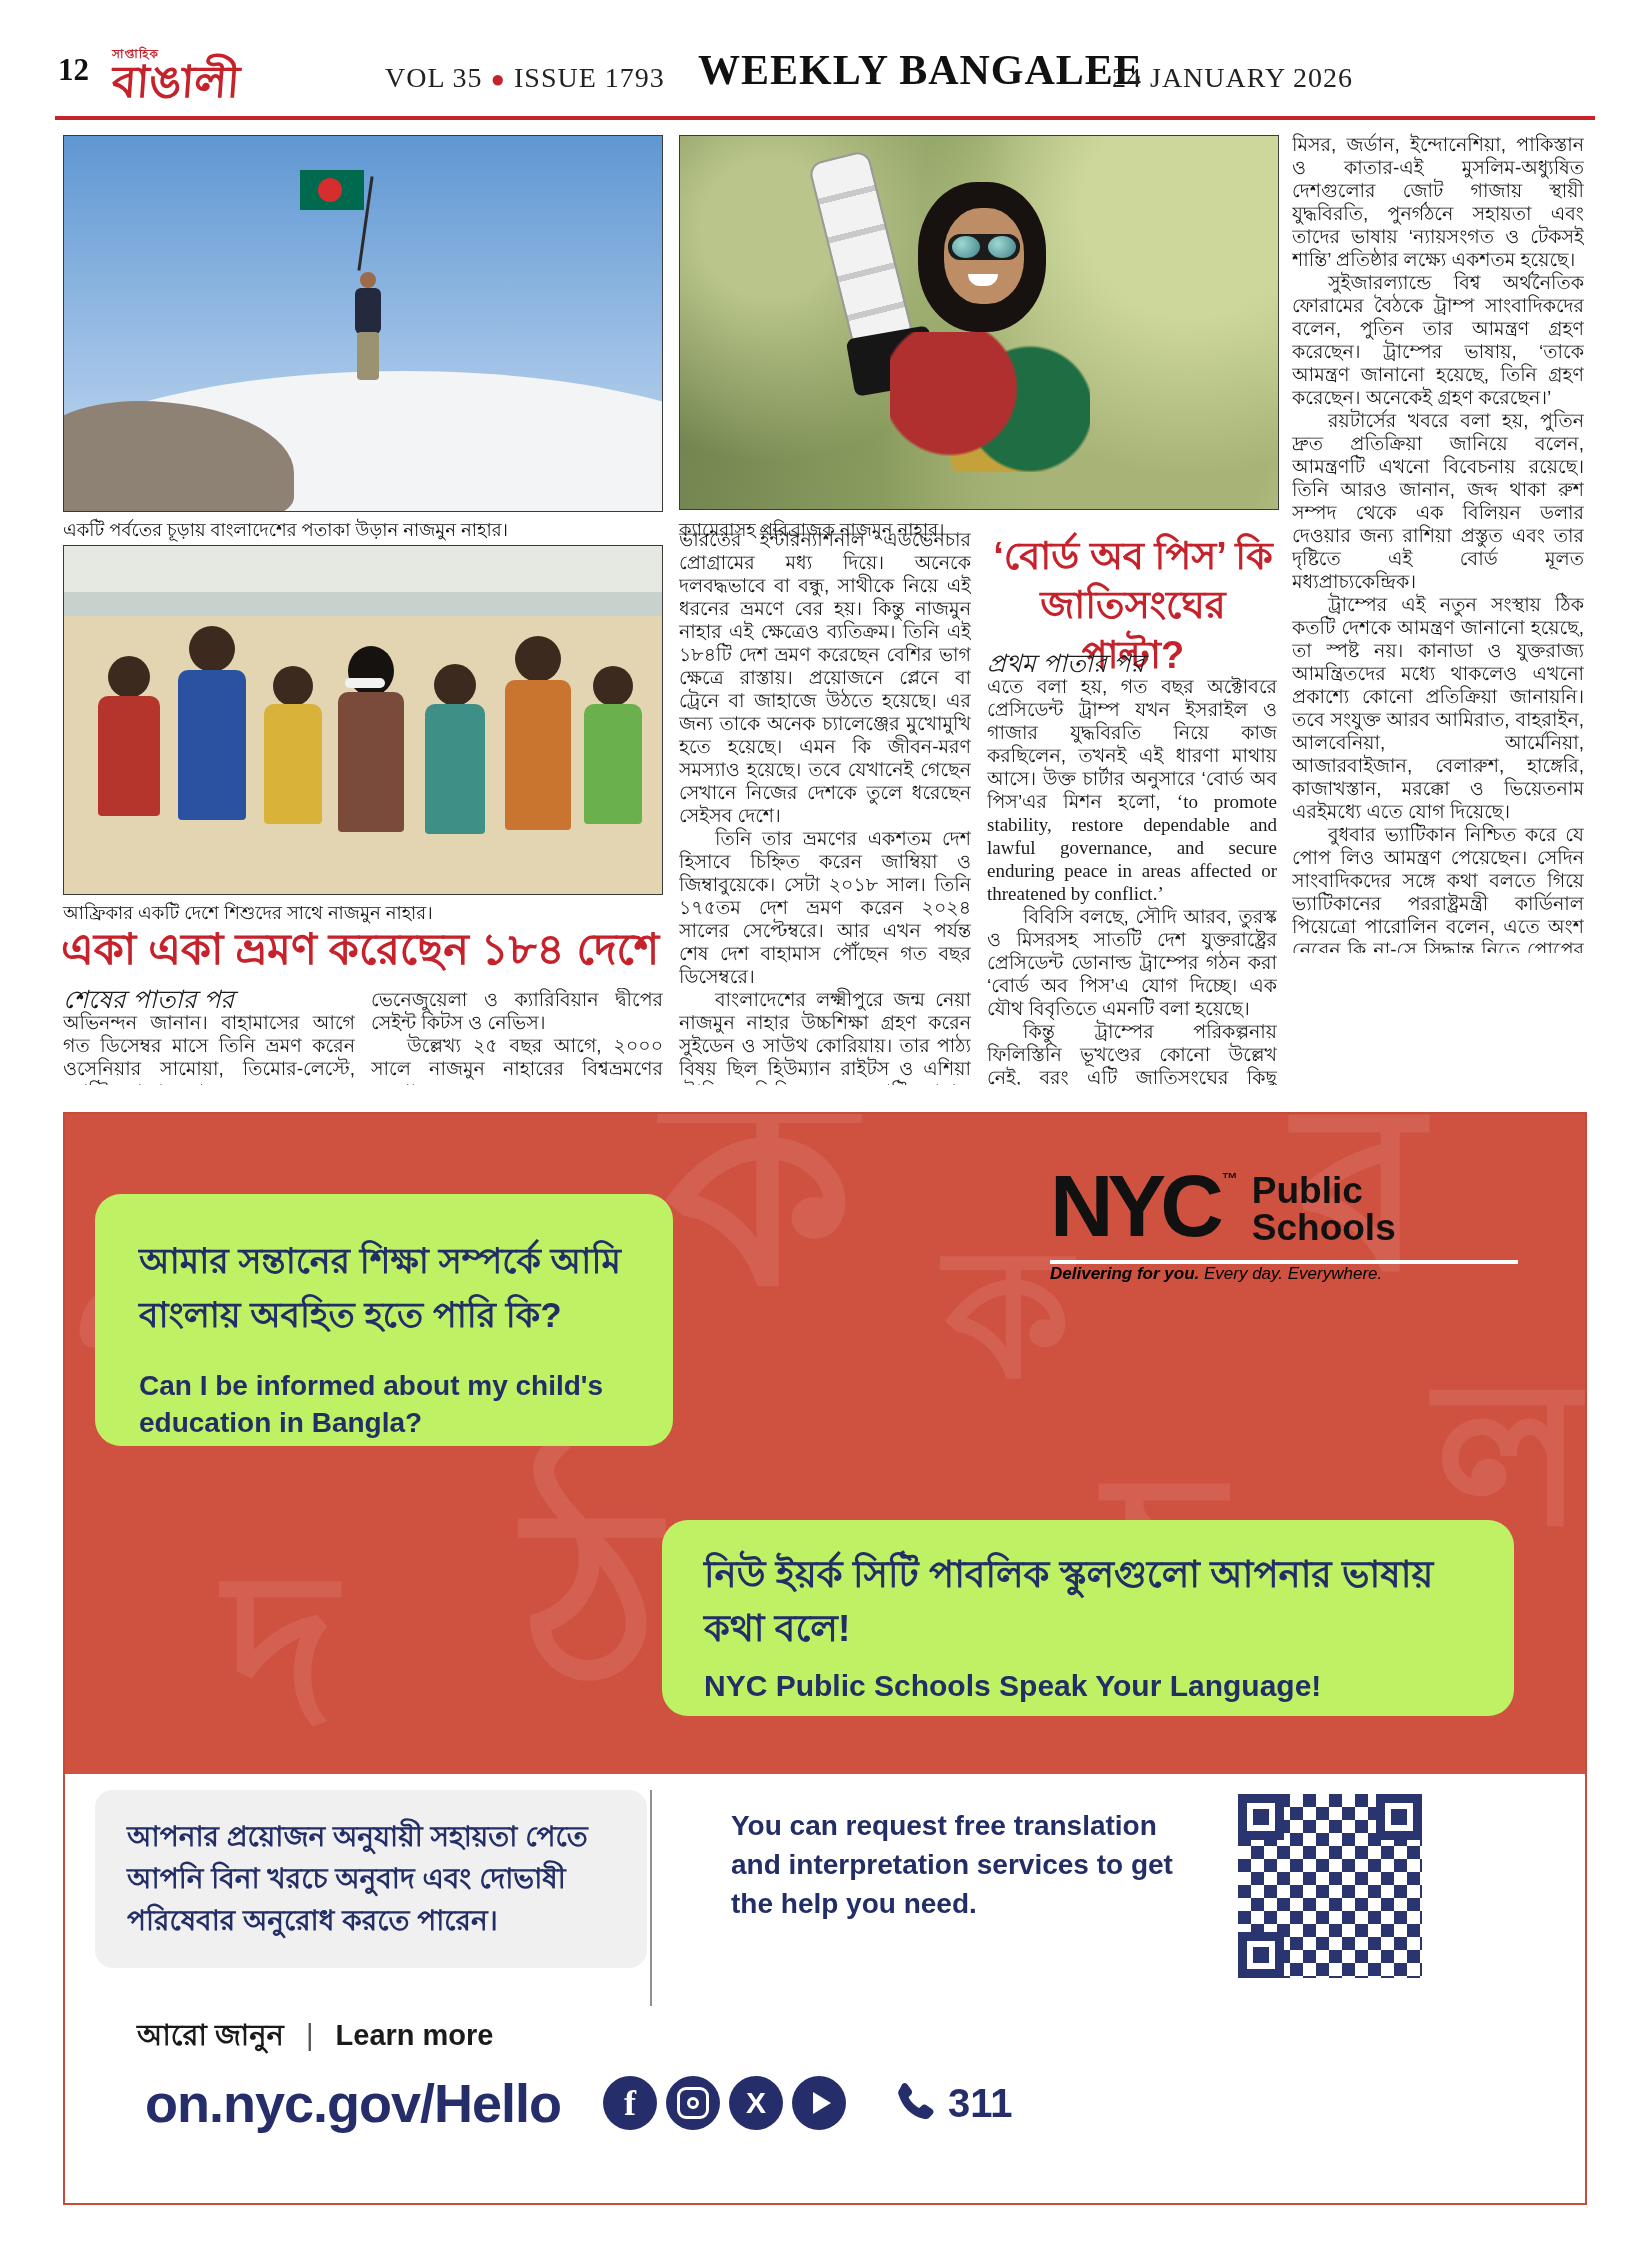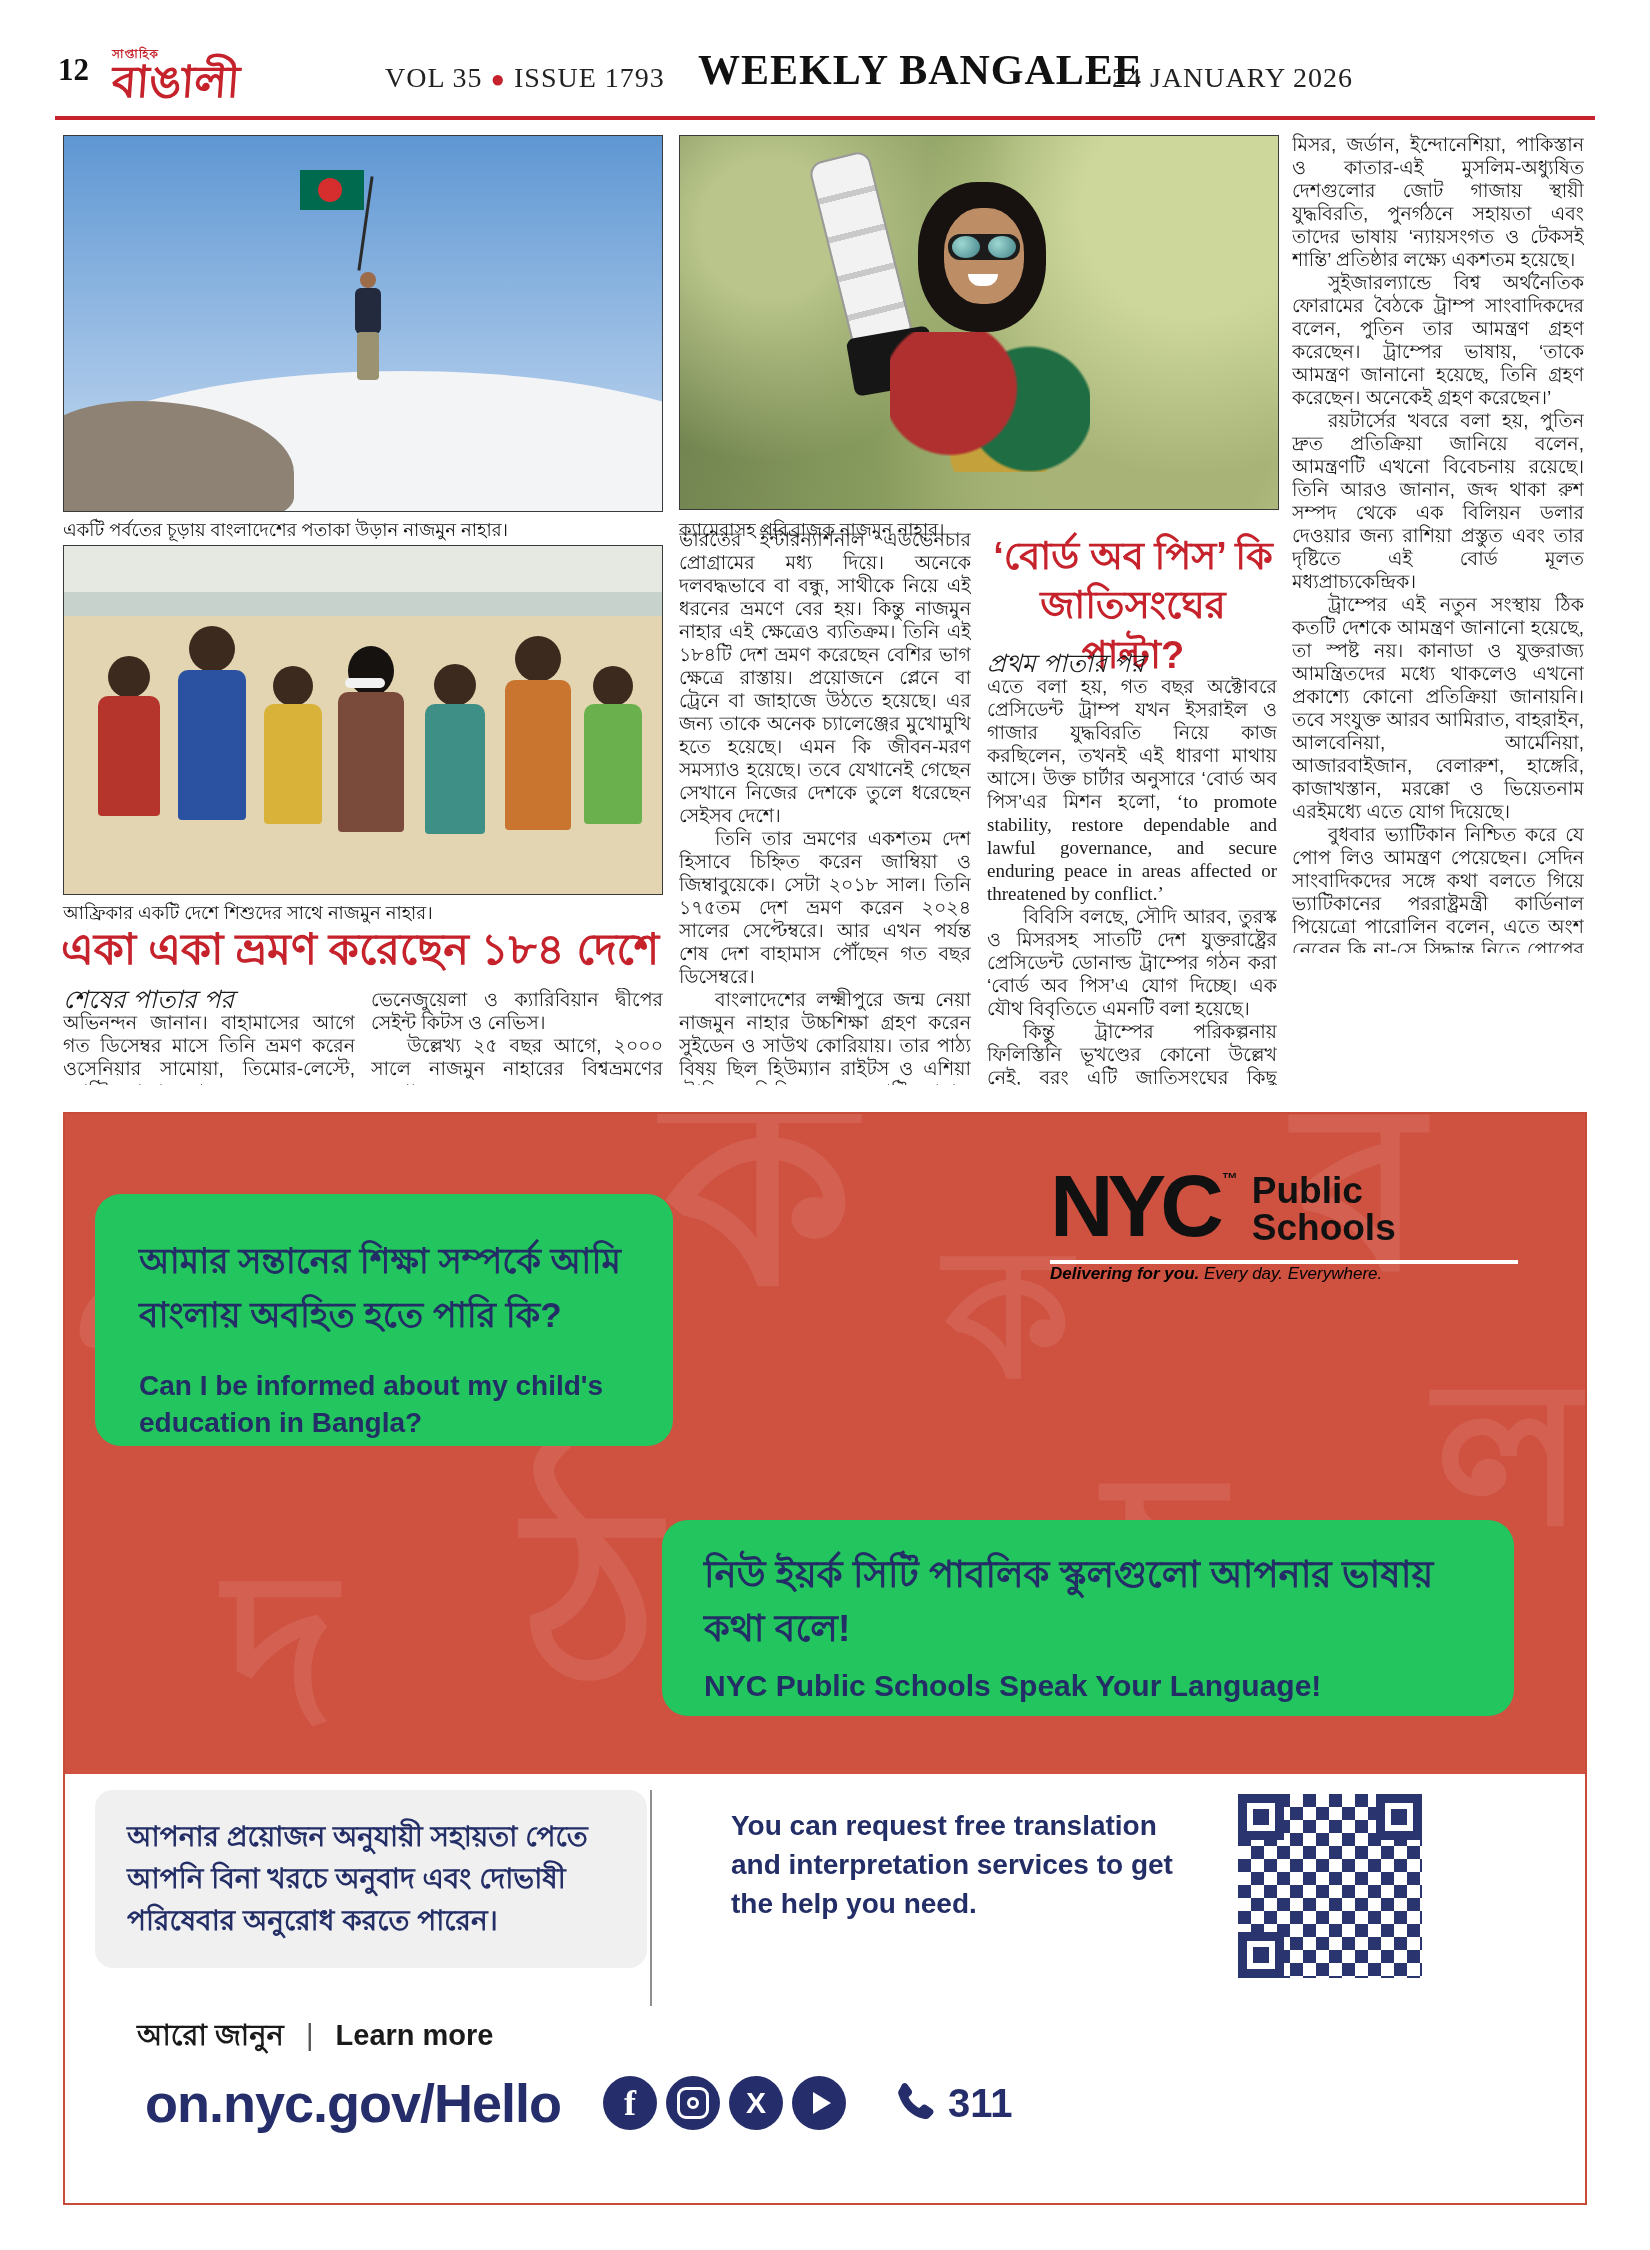--- a/index.html
+++ b/index.html
@@ -78,21 +78,21 @@
   .ad-coral{position:absolute;left:0;top:0;width:100%;height:660px;background:#cf5140;overflow:hidden;}
   .pat{position:absolute;color:rgba(255,255,255,0.09);font-weight:bold;line-height:1;}
   .pat.p0{left:600px;top:-60px;font-size:270px;}
   .pat.p1{left:1230px;top:-40px;font-size:230px;}
   .pat.p2{left:10px;top:130px;font-size:210px;}
   .pat.p3{left:460px;top:360px;font-size:250px;}
   .pat.p4{left:1040px;top:330px;font-size:220px;}
   .pat.p5{left:1370px;top:240px;font-size:200px;}
   .pat.p6{left:160px;top:430px;font-size:210px;}
   .pat.p7{left:880px;top:110px;font-size:180px;}
-  .ad-box{position:absolute;background:#22c55e;border-radius:26px;color:#232d66;}
+  .ad-box{position:absolute;background:#bef264;border-radius:26px;color:#232d66;}
   .box1{left:30px;top:80px;width:578px;height:252px;padding:40px 44px;box-sizing:border-box;}
   .box1 .bn{font-size:35px;font-weight:bold;line-height:1.55;}
   .box1 .en{font-size:28px;font-weight:bold;line-height:1.35;margin-top:24px;}
   .brand{left:985px;top:52px;width:475px;color:#111;}
   .brand-row{display:flex;align-items:flex-start;}
   .nyc{font-size:88px;font-weight:900;letter-spacing:-6px;line-height:0.9;}
   .tm{font-size:16px;font-weight:bold;margin:4px 0 0 4px;}
   .ps{font-size:37px;font-weight:800;line-height:1.0;margin:6px 0 0 14px;}
   .brand-rule{width:468px;height:4px;background:#fff;margin-top:14px;}
   .tagline{font-size:17px;color:#000000;font-style:italic;}

